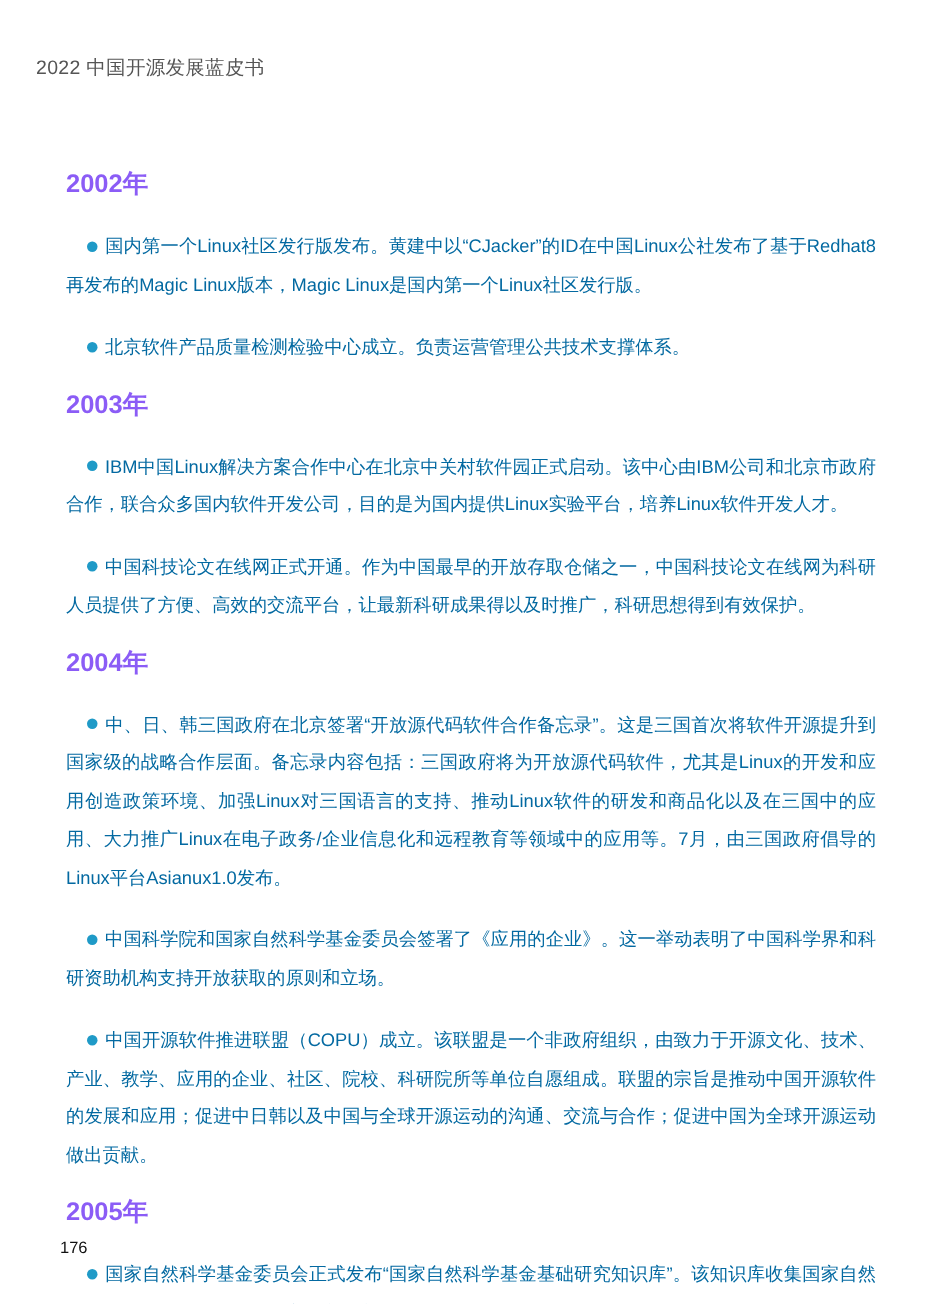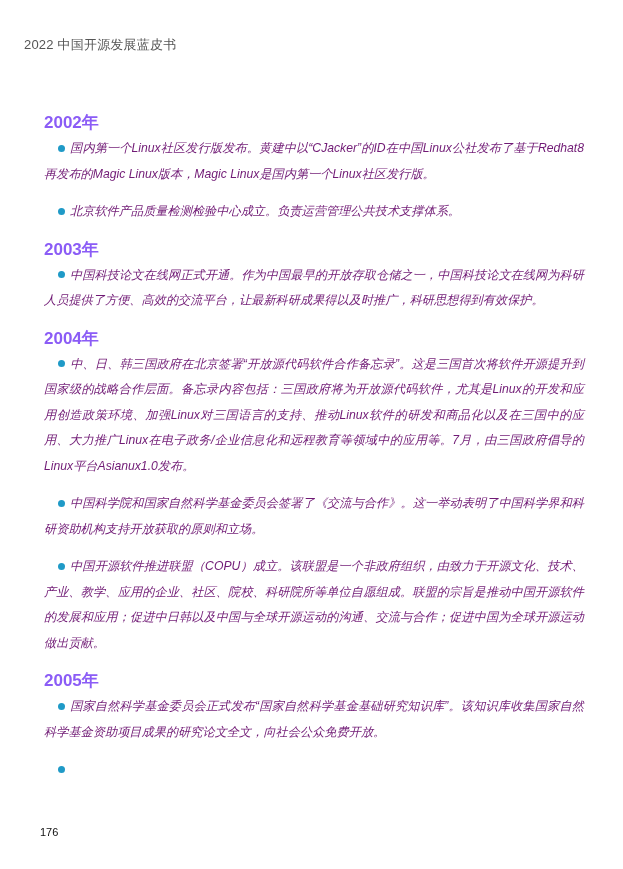--- a/index.html
+++ b/index.html
@@ -11,22 +11,22 @@
   .running-header {
     position: absolute; left: 24px; top: 36px;
     font-size: 13px; color: #555; letter-spacing: 0.2px;
   }
   .content { position: absolute; left: 44px; top: 110px; width: 540px; }
   .year {
     font-size: 17px; font-weight: bold; color: #8b5cf6;
     margin: 0; height: 26px; line-height: 26px;
   }
   .item {
-    font-size: 12.2px; line-height: 25.5px; color: #701a75;
-    margin: 0 0 12px 0; text-align: justify; font-style: italic;
+    font-size: 12.2px; line-height: 25.5px; color: #0369a1;
+    margin: 16px 0 12px 0; text-align: justify;
   }
   .bullet {
     display: inline-block; width: 7px; height: 7px; border-radius: 50%;
     background: #1f9ac7; margin: 0 5px 1px 14px; vertical-align: middle;
   }
   .page-number {
     position: absolute; left: 40px; top: 826px; font-size: 11px; color: #111;
   }
 </style>
 </head>
@@ -34,25 +34,26 @@
 
 <div class="running-header">2022 中国开源发展蓝皮书</div>
 
 <div class="content">
 
   <h2 class="year" style="margin-top:0px">2002年</h2>
   <p class="item"><span class="bullet" style="background: rgb(31, 154, 199);"></span><span>国内第一个Linux社区发行版发布。黄建中以“CJacker”的ID在中国Linux公社发布了基于Redhat8再发布的Magic Linux版本，Magic Linux是国内第一个Linux社区发行版。</span></p>
   <p class="item"><span class="bullet" style="background: rgb(31, 154, 199);"></span><span>北京软件产品质量检测检验中心成立。负责运营管理公共技术支撑体系。</span></p>
 
   <h2 class="year">2003年</h2>
+  <p class="item"><span class="bullet" style="background: rgb(31, 154, 199);"></span><span>IBM中国Linux解决方案合作中心在北京中关村软件园正式启动。该中心由IBM公司和北京市政府合作，联合众多国内软件开发公司，目的是为国内提供Linux实验平台，培养Linux软件开发人才。</span></p>
   <p class="item"><span class="bullet" style="background: rgb(31, 154, 199);"></span><span>中国科技论文在线网正式开通。作为中国最早的开放存取仓储之一，中国科技论文在线网为科研人员提供了方便、高效的交流平台，让最新科研成果得以及时推广，科研思想得到有效保护。</span></p>
 
   <h2 class="year">2004年</h2>
   <p class="item"><span class="bullet" style="background: rgb(31, 154, 199);"></span><span>中、日、韩三国政府在北京签署“开放源代码软件合作备忘录”。这是三国首次将软件开源提升到国家级的战略合作层面。备忘录内容包括：三国政府将为开放源代码软件，尤其是Linux的开发和应用创造政策环境、加强Linux对三国语言的支持、推动Linux软件的研发和商品化以及在三国中的应用、大力推广Linux在电子政务/企业信息化和远程教育等领域中的应用等。7月，由三国政府倡导的Linux平台Asianux1.0发布。</span></p>
-  <p class="item"><span class="bullet" style="background: rgb(31, 154, 199);"></span><span>中国科学院和国家自然科学基金委员会签署了《交流与合作》。这一举动表明了中国科学界和科研资助机构支持开放获取的原则和立场。</span></p>
+  <p class="item"><span class="bullet" style="background: rgb(31, 154, 199);"></span><span>中国科学院和国家自然科学基金委员会签署了《应用的企业》。这一举动表明了中国科学界和科研资助机构支持开放获取的原则和立场。</span></p>
   <p class="item"><span class="bullet" style="background: rgb(31, 154, 199);"></span><span>中国开源软件推进联盟（COPU）成立。该联盟是一个非政府组织，由致力于开源文化、技术、产业、教学、应用的企业、社区、院校、科研院所等单位自愿组成。联盟的宗旨是推动中国开源软件的发展和应用；促进中日韩以及中国与全球开源运动的沟通、交流与合作；促进中国为全球开源运动做出贡献。</span></p>
 
   <h2 class="year">2005年</h2>
   <p class="item"><span class="bullet" style="background: rgb(31, 154, 199);"></span><span>国家自然科学基金委员会正式发布“国家自然科学基金基础研究知识库”。该知识库收集国家自然科学基金资助项目成果的研究论文全文，向社会公众免费开放。</span></p>
   <p class="item"><span class="bullet" style="background: rgb(31, 154, 199);"></span></p>
 </div>
 
 <div class="page-number">176</div>
 
 </body></html>

